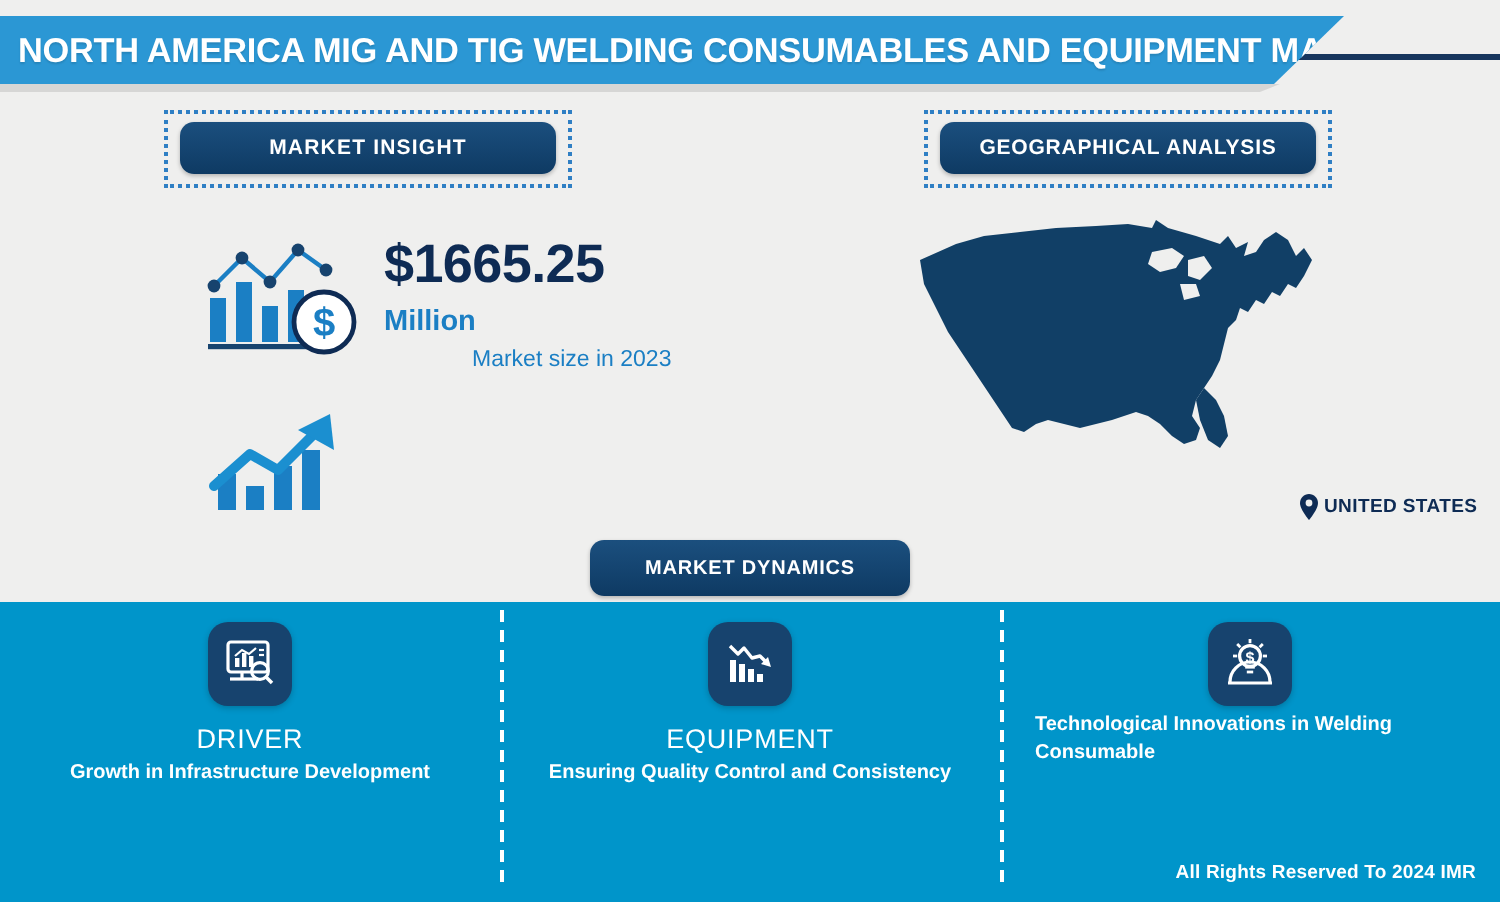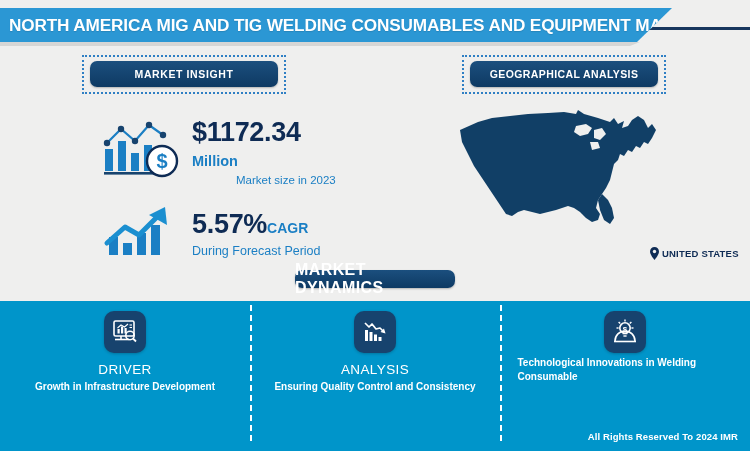--- a/index.html
+++ b/index.html
@@ -45,21 +45,21 @@
     background: linear-gradient(180deg,#1b4f7e 0%, #0e3a63 100%);
     border-radius: 7px;
     display: flex; align-items: center; justify-content: center;
     color: #ffffff; font-weight: bold;
     box-shadow: 0 1px 2px rgba(0,0,0,0.25);
   }
   #pill-market-insight { left: 90px; top: 61px; width: 188px; height: 26px; font-size: 10.5px; letter-spacing: .6px; }
   #frame-market-insight { left: 82px; top: 55px; width: 204px; height: 39px; }
   #pill-geo { left: 470px; top: 61px; width: 188px; height: 26px; font-size: 10.5px; letter-spacing: .4px; }
   #frame-geo { left: 462px; top: 55px; width: 204px; height: 39px; }
-  #pill-dynamics { left: 295px; top: 270px; width: 160px; height: 18px; font-size: 16px; letter-spacing: .4px; }
+  #pill-dynamics { left: 295px; top: 270px; width: 160px; height: 28px; font-size: 10px; letter-spacing: .4px; }
 
   
   .stat-row { position: absolute; display: flex; align-items: center; }
   #stat-size { left: 96px; top: 116px; }
   #stat-cagr { left: 96px; top: 198px; }
   .stat-icon { width: 92px; height: 72px; flex: 0 0 92px; display:flex; align-items:center; justify-content:center; }
   .stat-text { padding-left: 4px; }
   .big-value {
     color: #0e2b54; font-size: 27px; font-weight: bold; line-height: 1.05;
     letter-spacing: -0.3px;
@@ -151,44 +151,38 @@
         <rect x="19" y="22" width="8" height="30" fill="#1b7fc4"></rect>
         <rect x="32" y="34" width="8" height="18" fill="#1b7fc4"></rect>
         <rect x="45" y="26" width="8" height="26" fill="#1b7fc4"></rect>
         <rect x="5" y="53" width="52" height="2.6" fill="#17436e"></rect>
 
         <circle cx="63" cy="42" r="15" fill="#ffffff" stroke="#0e2b54" stroke-width="2.4"></circle>
         <text x="63" y="49" text-anchor="middle" font-family="Liberation Sans, sans-serif" font-size="20" font-weight="bold" fill="#1b7fc4">$</text>
       </svg>
     </div>
     <div class="stat-text">
-      <div class="big-value">$1172.34</div>
+      <div class="big-value">$1665.25</div>
       <div class="unit-line">Million</div>
       <div class="sub-line">Market size in 2023</div>
     </div>
   </div>
 
   <div class="stat-row" id="stat-cagr">
     <div class="stat-icon">
       <svg width="86" height="62" viewBox="0 0 86 62">
 
         <rect x="10" y="34" width="9" height="18" fill="#1b7fc4"></rect>
         <rect x="24" y="40" width="9" height="12" fill="#1b7fc4"></rect>
         <rect x="38" y="30" width="9" height="22" fill="#1b7fc4"></rect>
         <rect x="52" y="22" width="9" height="30" fill="#1b7fc4"></rect>
 
         <polyline points="8,40 26,24 40,32 62,10" fill="none" stroke="#1b8fd0" stroke-width="5" stroke-linejoin="round" stroke-linecap="round"></polyline>
         <polygon points="66,4 68,22 50,12" fill="#1b8fd0"></polygon>
       </svg>
-    </div>
-    <div class="stat-text">
-      <div class="big-value">
-        <span>5.57%</span><span class="suffix">CAGR</span>
-      </div>
-      <div class="cagr-sub">During Forecast Period</div>
     </div>
   </div>
 
   <div id="map-wrap">
     <svg width="230" height="130" viewBox="0 0 230 130">
       <path fill="#113f66" d="
         M8,22 L26,14 L40,10 L58,8 L76,6 L96,5 L112,4 L124,6 L126,2 L132,6
         L146,10 L158,14 L162,10 L166,16 L172,13 L170,20 L176,18 L180,12
         L186,8 L192,12 L196,20 L200,16 L204,22 L200,30 L196,36 L192,34
         L188,40 L184,38 L180,44 L176,42 L172,48 L168,46 L166,52 L162,56
@@ -248,21 +242,21 @@
         <div class="band-icon-box">
           <svg width="30" height="30" viewBox="0 0 30 30">
             <polyline points="5,6 9,10 12,7 16,12 20,11 24,15" fill="none" stroke="#ffffff" stroke-width="1.7" stroke-linejoin="round"></polyline>
             <polygon points="25.5,16.5 20.5,15 24,11.5" fill="#ffffff"></polygon>
             <rect x="5" y="13" width="3" height="11" fill="#ffffff"></rect>
             <rect x="9.5" y="15" width="3" height="9" fill="#ffffff"></rect>
             <rect x="14" y="17.5" width="3" height="6.5" fill="#ffffff"></rect>
             <rect x="18.5" y="20" width="3" height="4" fill="#ffffff"></rect>
           </svg>
         </div>
-        <div class="band-title">ANALYSIS</div>
+        <div class="band-title">EQUIPMENT</div>
         <div class="band-desc">Ensuring Quality Control and Consistency</div>
       </div>
 
       <div class="band-col">
         <div class="band-icon-box">
           <svg width="30" height="30" viewBox="0 0 30 30">
             <circle cx="15" cy="11" r="5.2" fill="none" stroke="#ffffff" stroke-width="1.6"></circle>
             <text x="15" y="14.6" text-anchor="middle" font-family="Liberation Sans, sans-serif" font-size="8" font-weight="bold" fill="#ffffff">$</text>
             <line x1="15" y1="2.5" x2="15" y2="4.6" stroke="#ffffff" stroke-width="1.4"></line>
             <line x1="8.6" y1="5" x2="10.2" y2="6.6" stroke="#ffffff" stroke-width="1.4"></line>

